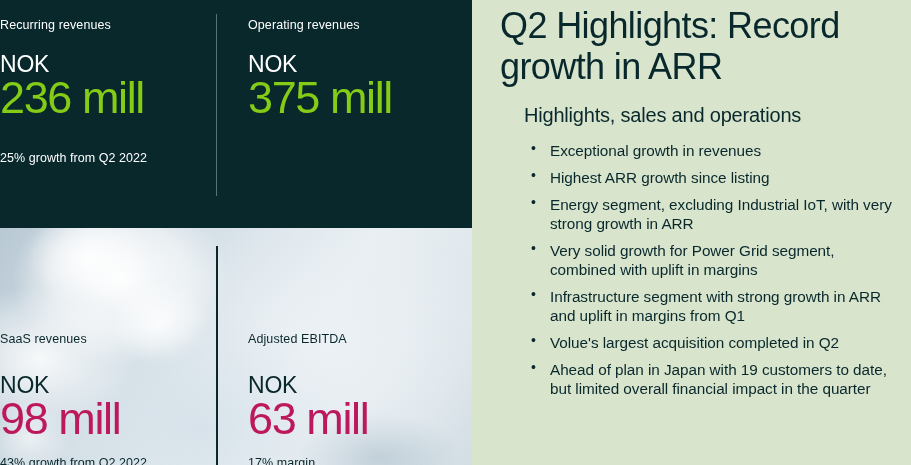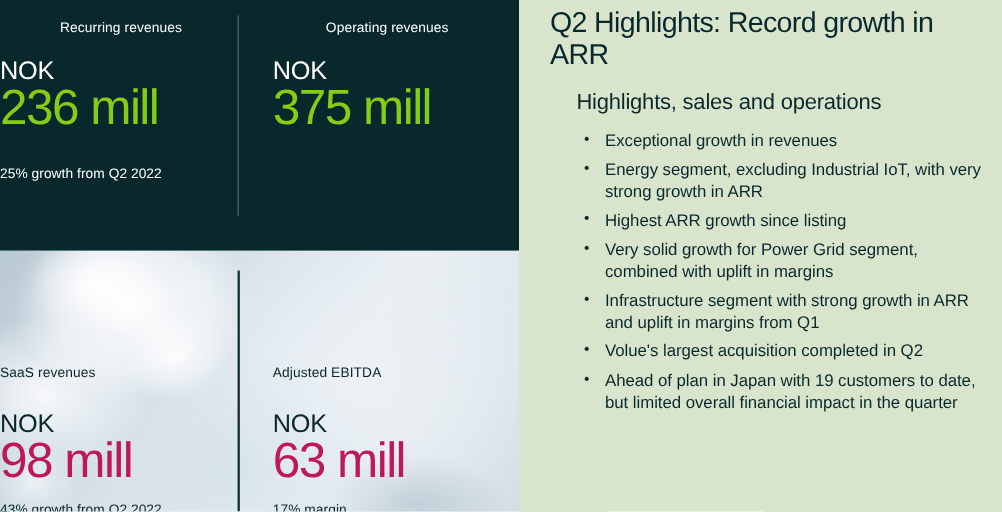--- a/index.html
+++ b/index.html
@@ -85,21 +85,20 @@
     top: 18px;
     width: 2px;
     height: 219px;
     background: #08282c;
   }
 
   .kpi-label {
     font-size: 12.5px;
     line-height: 1.2;
     letter-spacing: 0.1px;
-    text-align: center;
   }
   .kpi-nok {
     font-size: 23px;
     line-height: 1.15;
     margin-top: 18px;
     letter-spacing: -0.2px;
   }
   .kpi-value {
     font-size: 45px;
     line-height: 1.02;
@@ -128,21 +127,21 @@
     position: relative;
     width: 439px;
     flex: 0 0 439px;
     height: 465px;
     background: #d9e4cd;
     box-sizing: border-box;
     padding: 6px 6px 0 28px;
     color: #08282c;
   }
   .right-title {
-    font-size: 26px;
+    font-size: 36px;
     line-height: 1.13;
     letter-spacing: -0.6px;
     font-weight: 400;
     margin: 0;
     color: #08282c;
   }
   .right-subtitle {
     font-size: 20px;
     line-height: 1.2;
     letter-spacing: -0.2px;
@@ -215,22 +214,22 @@
 44% growth from Q2 2022</div>
       </div>
     </div>
   </div>
 
   <div class="right-panel">
     <h1 class="right-title">Q2 Highlights: Record growth in ARR</h1>
     <h2 class="right-subtitle">Highlights, sales and operations</h2>
     <ul class="bullets">
       <li>Exceptional growth in revenues</li>
+      <li>Highest ARR growth since listing</li>
       <li>Energy segment, excluding Industrial IoT, with very strong growth in ARR</li>
-      <li>Highest ARR growth since listing</li>
       <li>Very solid growth for Power Grid segment, combined with uplift in margins</li>
       <li>Infrastructure segment with strong growth in ARR and uplift in margins from Q1</li>
       <li>Volue's largest acquisition completed in Q2</li>
       <li>Ahead of plan in Japan with 19 customers to date, but limited overall financial impact in the quarter</li>
     </ul>
   </div>
 
 </div>
 
 </body></html>

